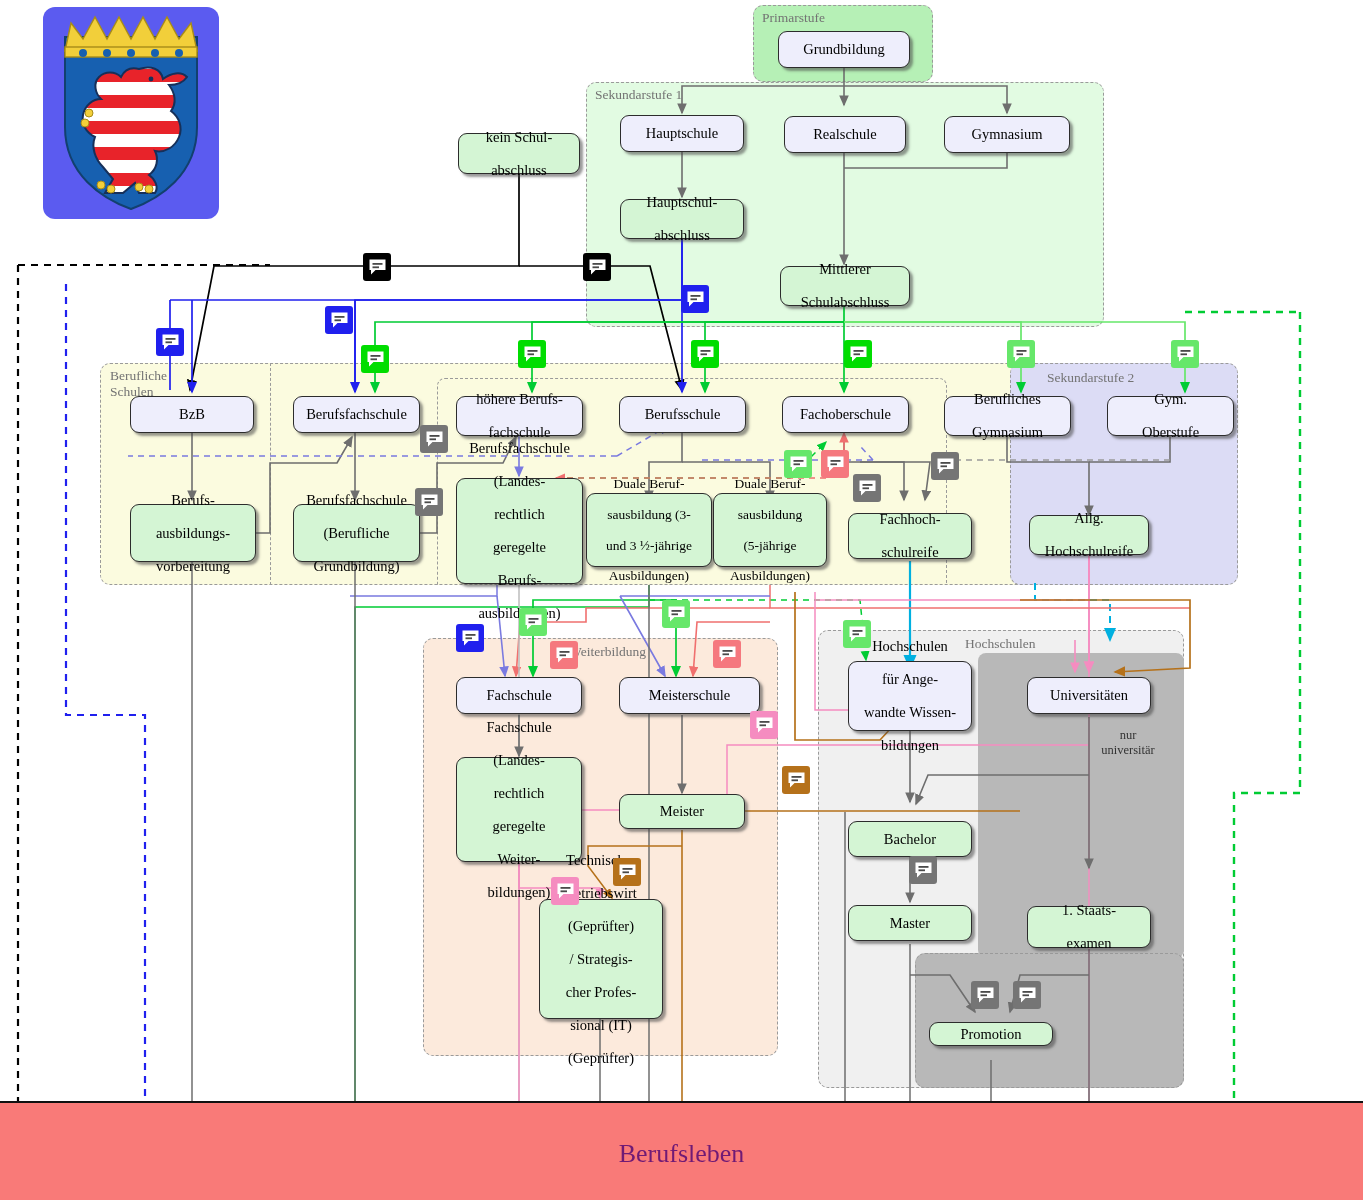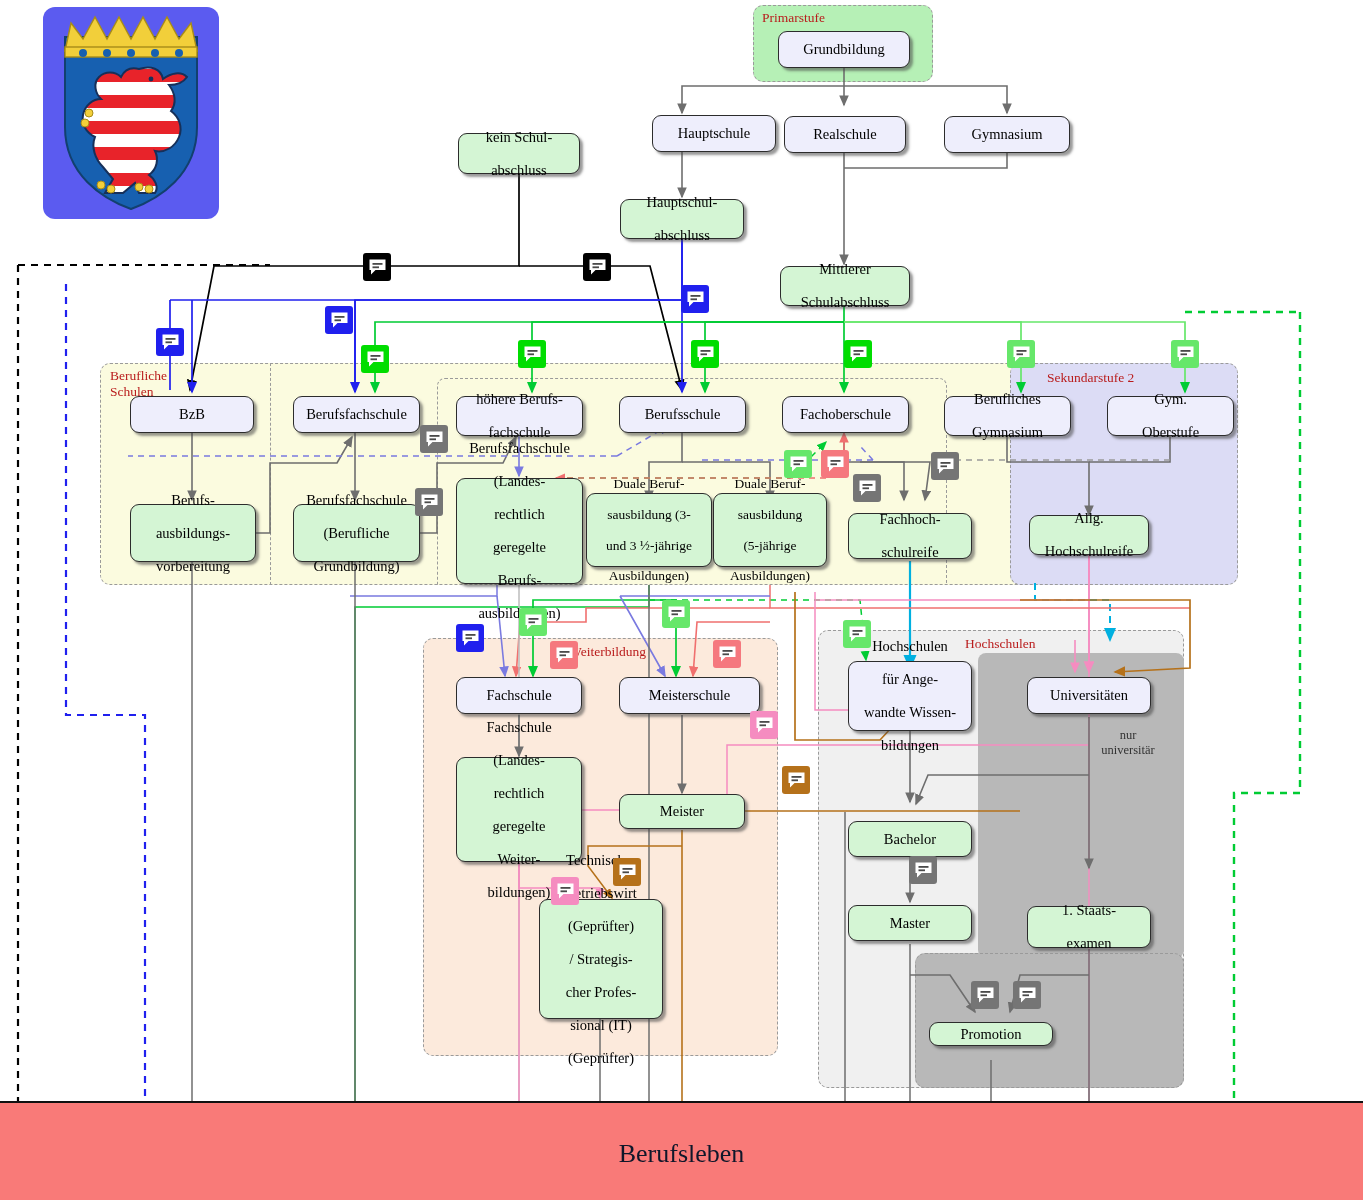--- a/index.html
+++ b/index.html
@@ -3,21 +3,21 @@
 <meta charset="utf-8">
 <title>Bildungssystem Hessen</title>
 <style>
   html,body{margin:0;padding:0;background:#fff;}
   body{font-family:"Liberation Serif","DejaVu Serif",serif;}
   #stage{position:relative;width:1363px;height:1200px;overflow:hidden;background:#ffffff;}
   svg#wires{position:absolute;left:0;top:0;width:1363px;height:1200px;pointer-events:none;}
 
   
   .grp{position:absolute;border:1.4px dashed #9a9a9a;border-radius:10px;box-sizing:border-box;}
-  .grp>.glabel{position:absolute;font-size:13.5px;color:#b91c1c;white-space:nowrap;
+  .grp>.glabel{position:absolute;font-size:13.5px;color:#737373;white-space:nowrap;
                font-family:"Liberation Serif",serif;}
 
   .g-primar {background:#b6f0b6;}
   .g-sek1   {background:#e2fbe2;}
   .g-berufl {background:#fbfbdf;}
   .g-sek2   {background:#dcdcf5;}
   .g-weiter {background:#fceadc;}
   .g-hoch   {background:#f0f0f0;}
   .g-uni    {background:#b8b8b8;border:none;border-radius:8px;}
   .g-prom   {background:#b8b8b8;}
@@ -43,21 +43,21 @@
   .c-lgreen{background:#66e76a;}
   .c-red   {background:#f5787e;}
   .c-gray  {background:#757575;}
   .c-pink  {background:#f58cc0;}
   .c-brown {background:#b5711a;}
 
   
   #berufsleben{position:absolute;left:0;top:1101px;width:1363px;height:99px;
        background:#f97a78;border-top:2px solid #111;}
   #berufsleben .bl-txt{position:absolute;left:0;top:36px;width:1363px;text-align:center;
-       font-size:26px;color:#0f172a;font-family:"Liberation Serif",serif;}
+       font-size:26px;color:#701a75;font-family:"Liberation Serif",serif;}
 
   
   #coa{position:absolute;left:43px;top:7px;width:176px;height:212px;}
 
   .nuruniv{position:absolute;font-size:12.5px;color:#333;text-align:center;line-height:1.2;
            font-family:"Liberation Serif",serif;}
 </style>
 </head>
 <body>
 
@@ -114,20 +114,23 @@
           <circle cx="106" cy="182" r="4"></circle>
       </g>
       <circle cx="108" cy="72" r="2.4" fill="#16305a"></circle>
     </svg>
   </div>
 
   <div class="grp g-primar" style="left:753px;top:5px;width:180px;height:77px;">
     <span class="glabel" style="left:8px;top:4px;">Primarstufe</span>
   </div>
 
+  <div class="grp g-sek1" style="left:586px;top:82px;width:518px;height:245px;">
+    <span class="glabel" style="left:8px;top:4px;">Sekundarstufe 1</span>
+  </div>
 
   <div class="grp g-berufl" style="left:100px;top:363px;width:1040px;height:222px;">
     <span class="glabel" style="left:9px;top:4px;">Berufliche</span>
     <span class="glabel" style="left:9px;top:20px;">Schulen</span>
   </div>
 
   <div class="grp g-sek2" style="left:1010px;top:363px;width:228px;height:222px;">
     <span class="glabel" style="left:36px;top:6px;">Sekundarstufe 2</span>
   </div>
 
@@ -293,21 +296,21 @@
 
       <path d="M1020 600 H1190 V668 L1115 672" stroke="#b5711a" stroke-width="1.7" marker-end="url(#abr)"></path>
       <path d="M1075 640 V672" stroke="#f58cc0" stroke-width="1.6" marker-end="url(#apk)"></path>
     </g>
   </svg>
 
   <div class="node n-blue" style="left:778px;top:31px;width:132px;height:37px;">
     <span>Grundbildung</span>
   </div>
 
-  <div class="node n-blue" style="left:620px;top:115px;width:124px;height:37px;margin-left:32px;">
+  <div class="node n-blue" style="left:620px;top:115px;width:124px;height:37px;">
     <span>Hauptschule</span>
   </div>
   <div class="node n-blue" style="left:784px;top:116px;width:122px;height:37px;">
     <span>Realschule</span>
   </div>
   <div class="node n-blue" style="left:944px;top:116px;width:126px;height:37px;">
     <span>Gymnasium</span>
   </div>
 
   <div class="node n-green" style="left:620px;top:199px;width:124px;height:40px;">

